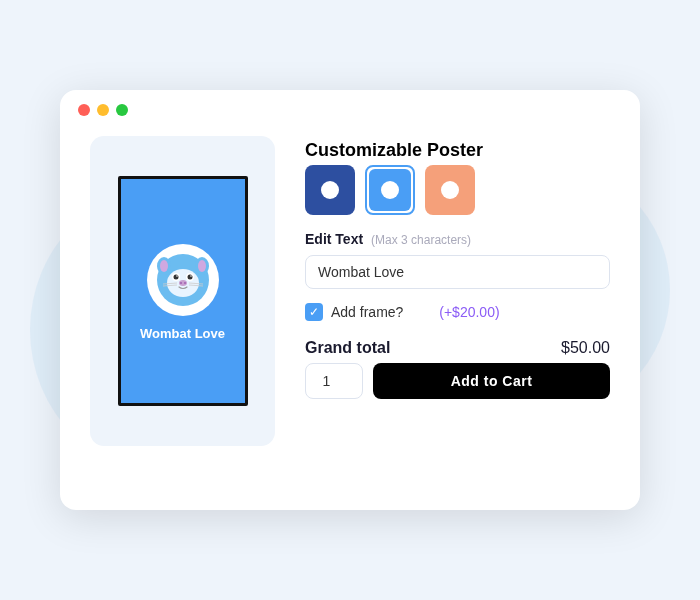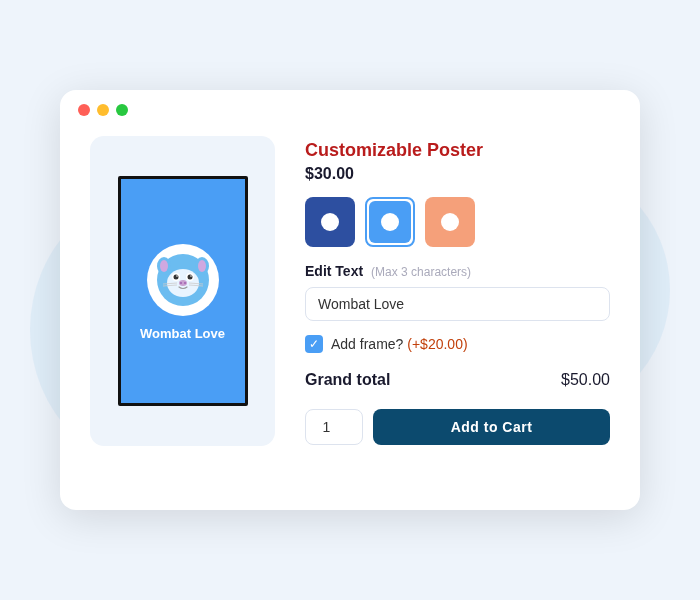--- a/index.html
+++ b/index.html
@@ -120,21 +120,21 @@
 
     
     .details-panel {
       flex: 1;
       padding-top: 4px;
     }
 
     .product-title {
       font-size: 18px;
       font-weight: 600;
-      color: #b91c1c;
+      color: #000000;
       margin-bottom: 4px;
     }
     .product-price {
       font-size: 16px;
       font-weight: 600;
       color: #1a1a2e;
       margin-bottom: 14px;
     }
 
     .color-options {
@@ -222,21 +222,21 @@
     }
     .add-frame-label {
       font-size: 14px;
       color: #333;
     }
 
     .grand-total-row {
       display: flex;
       justify-content: space-between;
       align-items: center;
-      margin-bottom: 20px;
+      margin-bottom: 6px;
     }
     .grand-total-label {
       font-size: 16px;
       font-weight: 700;
       color: #1a1a2e;
     }
     .grand-total-value {
       font-size: 16px;
       font-weight: 400;
       color: #1a1a2e;
@@ -252,21 +252,21 @@
       border: 1.5px solid #dde3ee;
       border-radius: 8px;
       padding: 9px 10px;
       font-size: 14px;
       text-align: center;
       color: #333;
       outline: none;
     }
     .add-to-cart-btn {
       flex: 1;
-      background: #0c4a6e;
+      background: #000000;
       border: none;
       border-radius: 8px;
       color: white;
       font-size: 14px;
       font-weight: 600;
       padding: 10px 0;
       cursor: pointer;
       letter-spacing: 0.5px;
     }
   </style>
@@ -324,21 +324,20 @@
           </div>
 
           <div class="poster-text-area">Wombat Love</div>
         </div>
       </div>
     </div>
 
     <div class="details-panel">
 
       <div class="product-title">Customizable Poster</div>
-      <div class="product-price">$30.00</div>
 
       
       <div class="color-options">
         <div class="color-swatch" style="background:#2d4fa0; border-color: transparent;">
           <div class="swatch-dot"></div>
         </div>
         <div class="color-swatch selected" style="background:#fff; border-color:#4a9ef5;">
           <div class="color-swatch-inner" style="background:#4a9ef5; border-radius:6px;">
             <div class="swatch-dot"></div>
           </div>
@@ -355,21 +354,21 @@
       </div>
       <input class="text-input" type="text" value="Wombat Love" placeholder="Enter text" style="">
 
       
       <div class="add-frame-row">
         <div class="checkbox-custom">
           <span class="checkbox-check">✓</span>
         </div>
         <span class="add-frame-label">
           <span>Add frame?</span>
-          <span style="color:#c2410c;">(+$20.00)</span>
+          <span style="color:#8b5cf6;margin-left:32px;">(+$20.00)</span>
         </span>
       </div>
 
       
       <div class="grand-total-row">
         <span class="grand-total-label">Grand total</span>
         <span class="grand-total-value">$50.00</span>
       </div>
 
       

